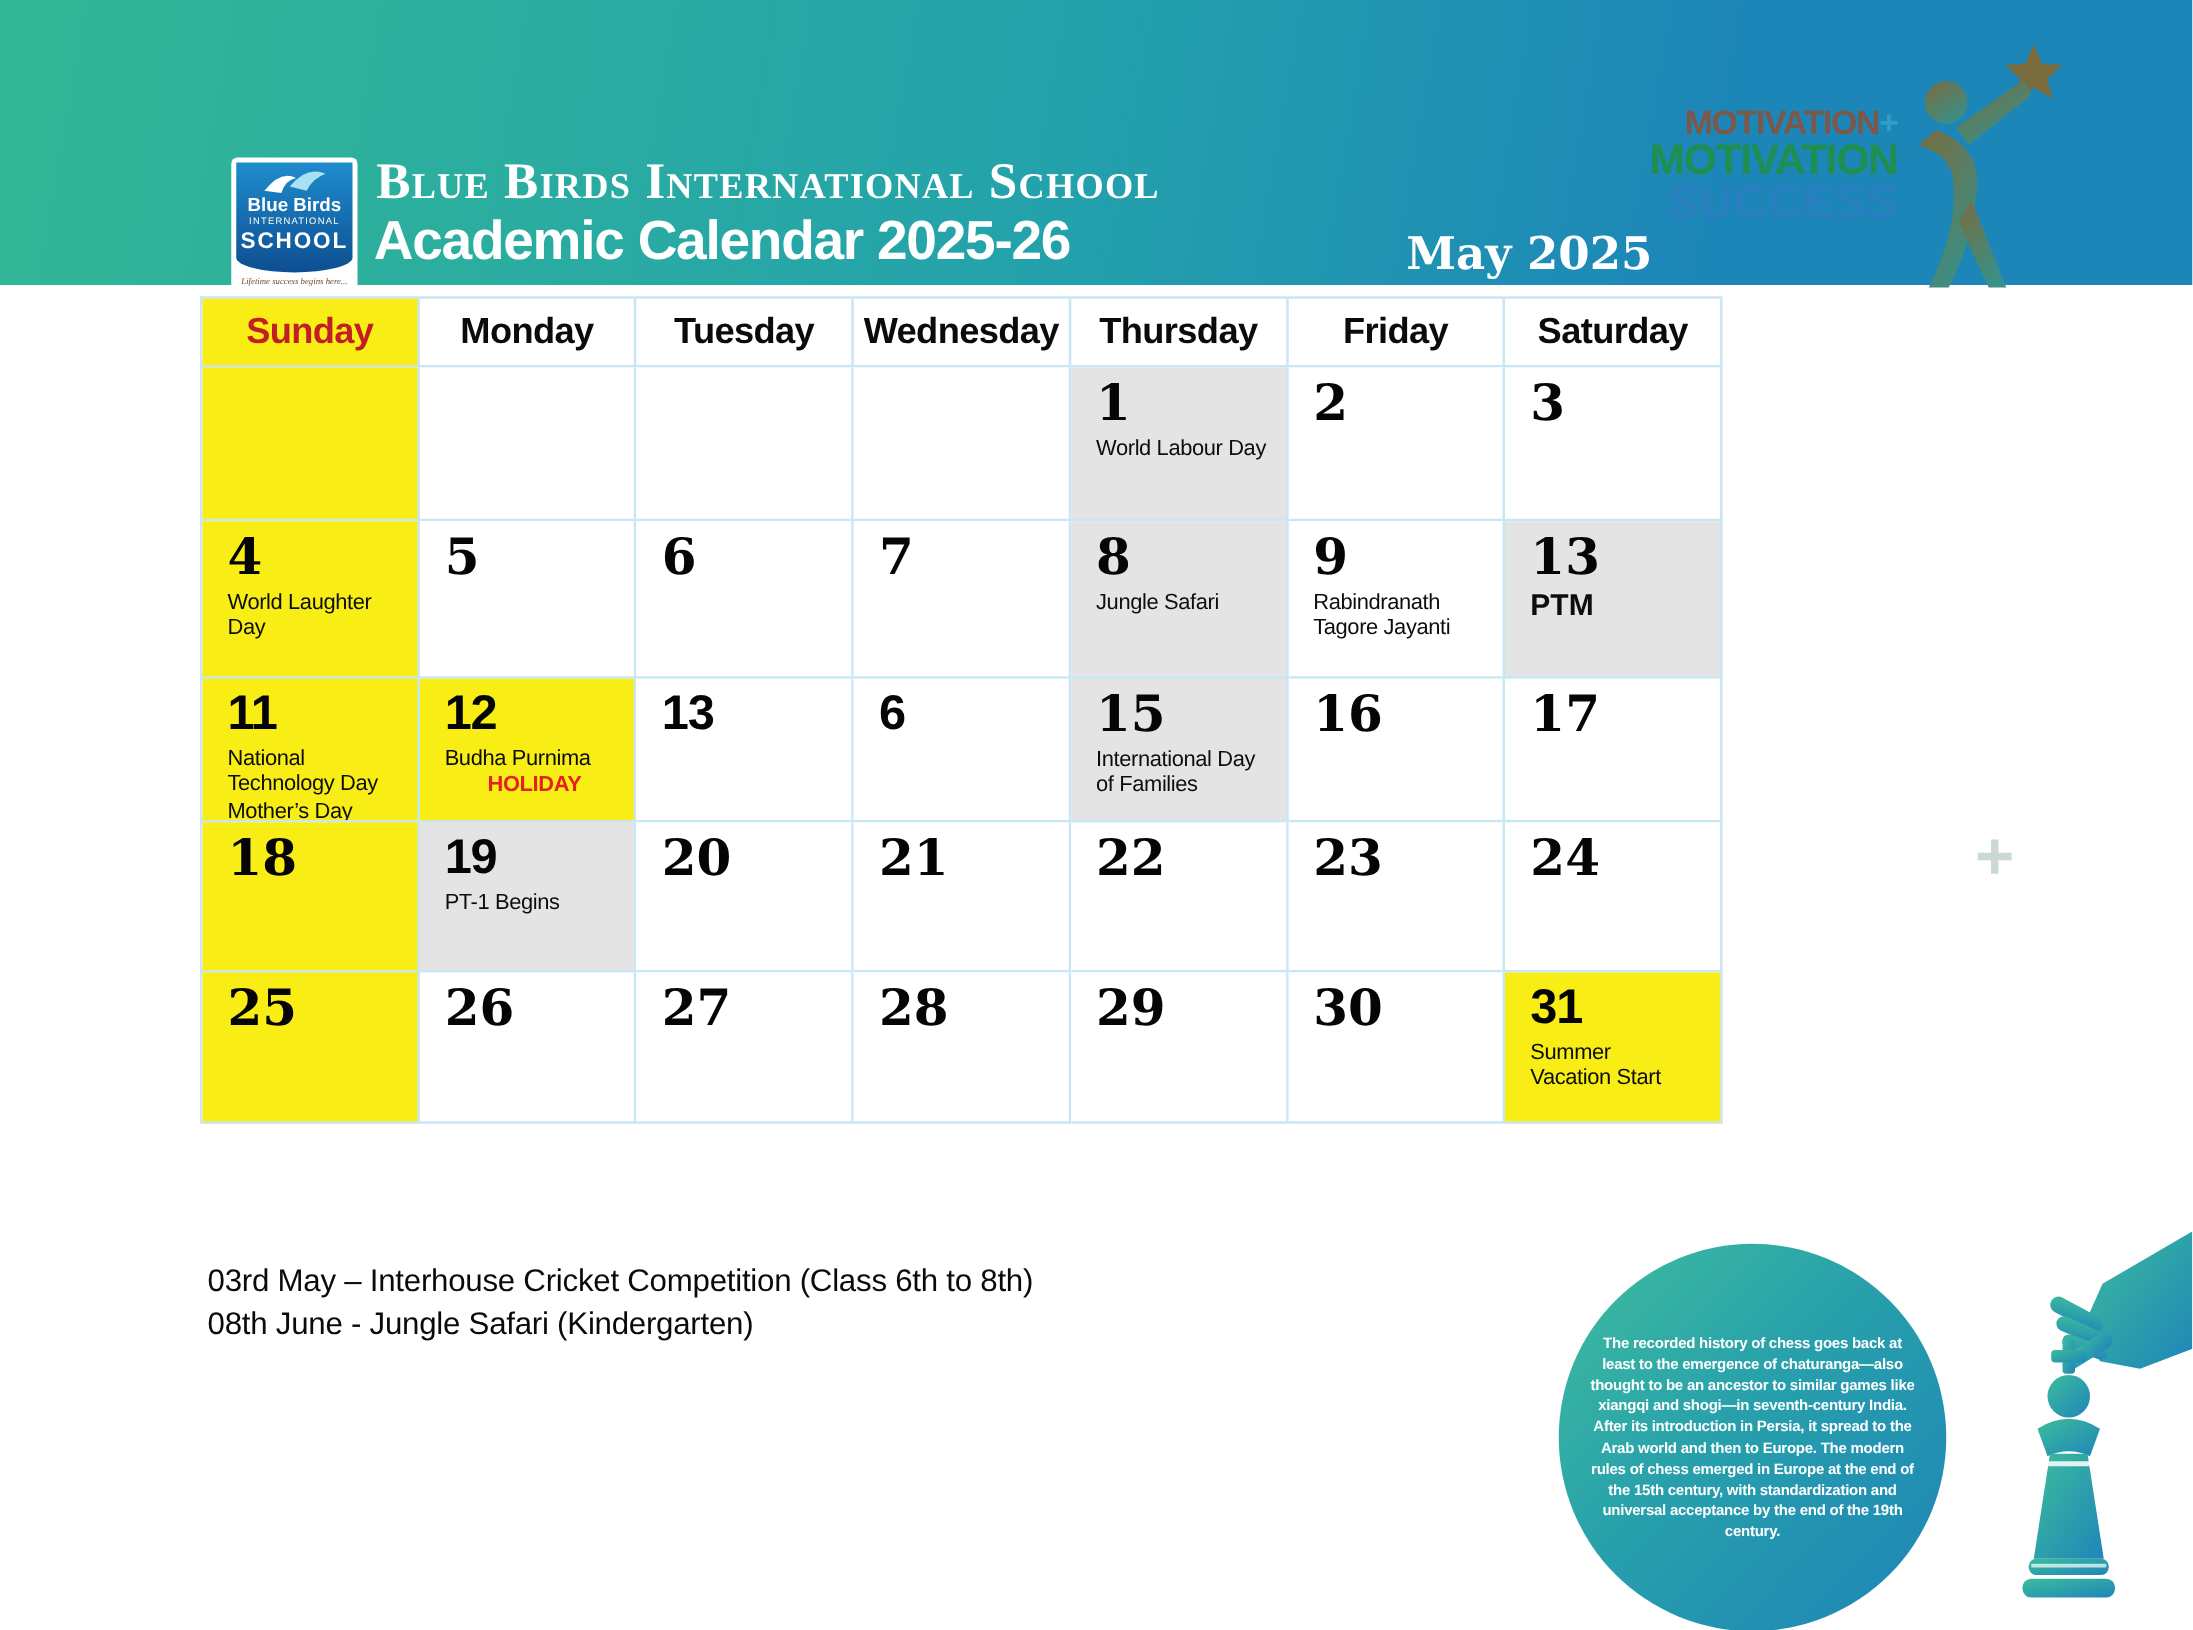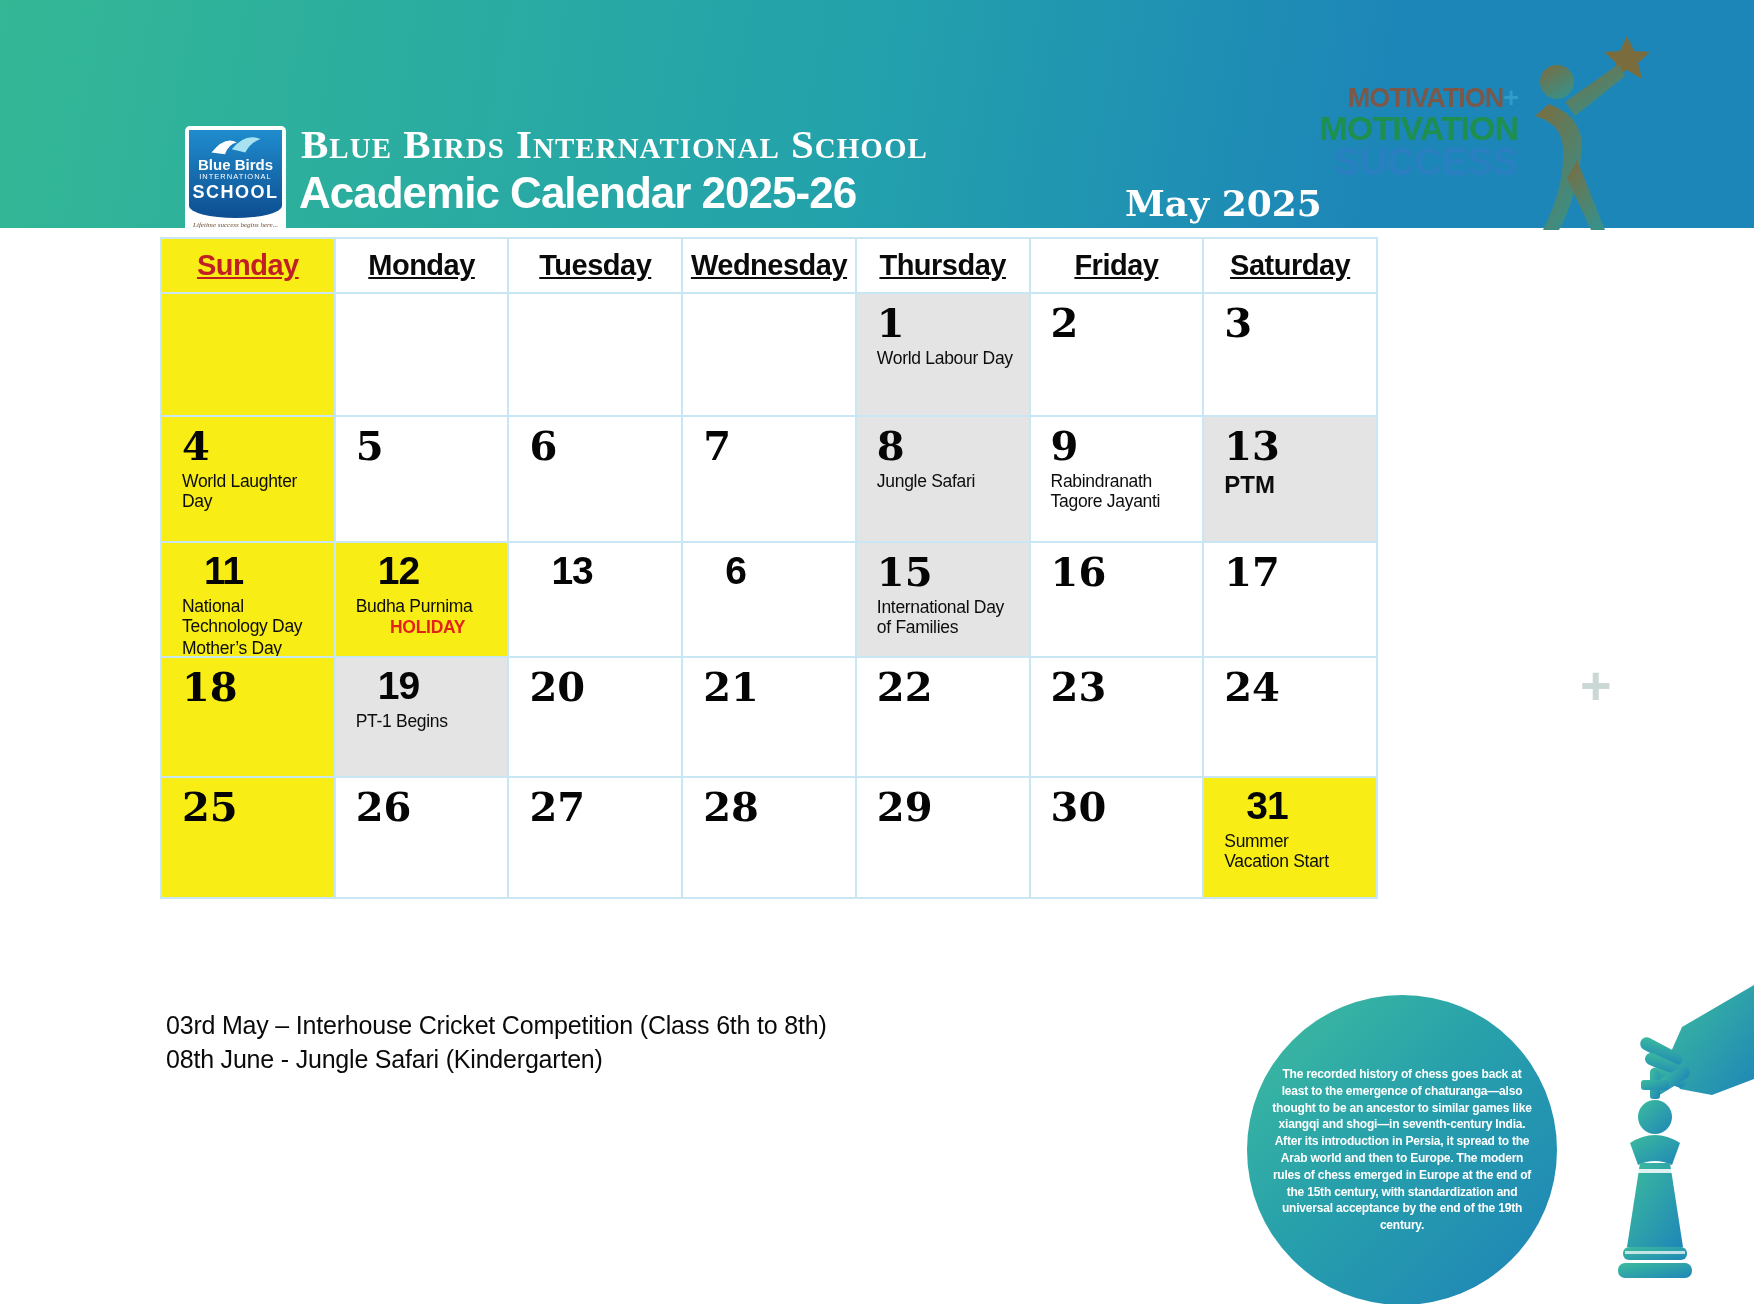--- a/index.html
+++ b/index.html
@@ -59,32 +59,32 @@
     border-top:2px solid var(--grid-border);border-left:2px solid var(--grid-border);
     box-sizing:content-box;background:#fff;
   }
   .dow,.cell{
     border-right:2px solid var(--grid-border);
     border-bottom:2px solid var(--grid-border);
     box-sizing:border-box;overflow:hidden;
   }
   .dow{
     display:flex;align-items:center;justify-content:center;
-    font-size:29px;font-weight:bold;color:#0b0b0b;letter-spacing:-0.5px;text-decoration:underline;
+    font-size:29px;font-weight:bold;color:#0b0b0b;letter-spacing:-0.5px;
   }
   .dow.sunday{background:var(--yellow);color:var(--sunday-red);}
   .cell{padding:8px 8px 4px 20px;}
   .bg-yellow{background:var(--yellow);}
   .bg-gray{background:var(--gray);}
   .bg-white{background:#ffffff;}
   .daynum{
     font-family:"DejaVu Serif",serif;font-weight:bold;font-size:40px;
     line-height:1.05;color:#050505;margin-bottom:4px;
   }
-  .daynum.sans{font-family:"Liberation Sans",sans-serif;font-size:39px;letter-spacing:-1px;margin-left:22px;}
+  .daynum.sans{font-family:"Liberation Sans",sans-serif;font-size:39px;letter-spacing:-1px;}
   .event{font-size:17.5px;color:#0d0d0d;line-height:1.16;letter-spacing:-0.3px;margin-bottom:1px;}
   .event.red{color:var(--holiday-red);font-weight:bold;text-align:center;}
   .event.big{font-size:24px;font-weight:bold;letter-spacing:0;}
   
   #notes{position:absolute;left:166px;top:1008px;font-size:25px;color:#0a0a0a;
     letter-spacing:-0.2px;line-height:34px;}
   
   #chess-circle{
     position:absolute;left:1247px;top:995px;width:310px;height:310px;border-radius:50%;
     background:linear-gradient(135deg,#40bd9e 0%,#27a0ab 45%,#1e83b8 100%);

